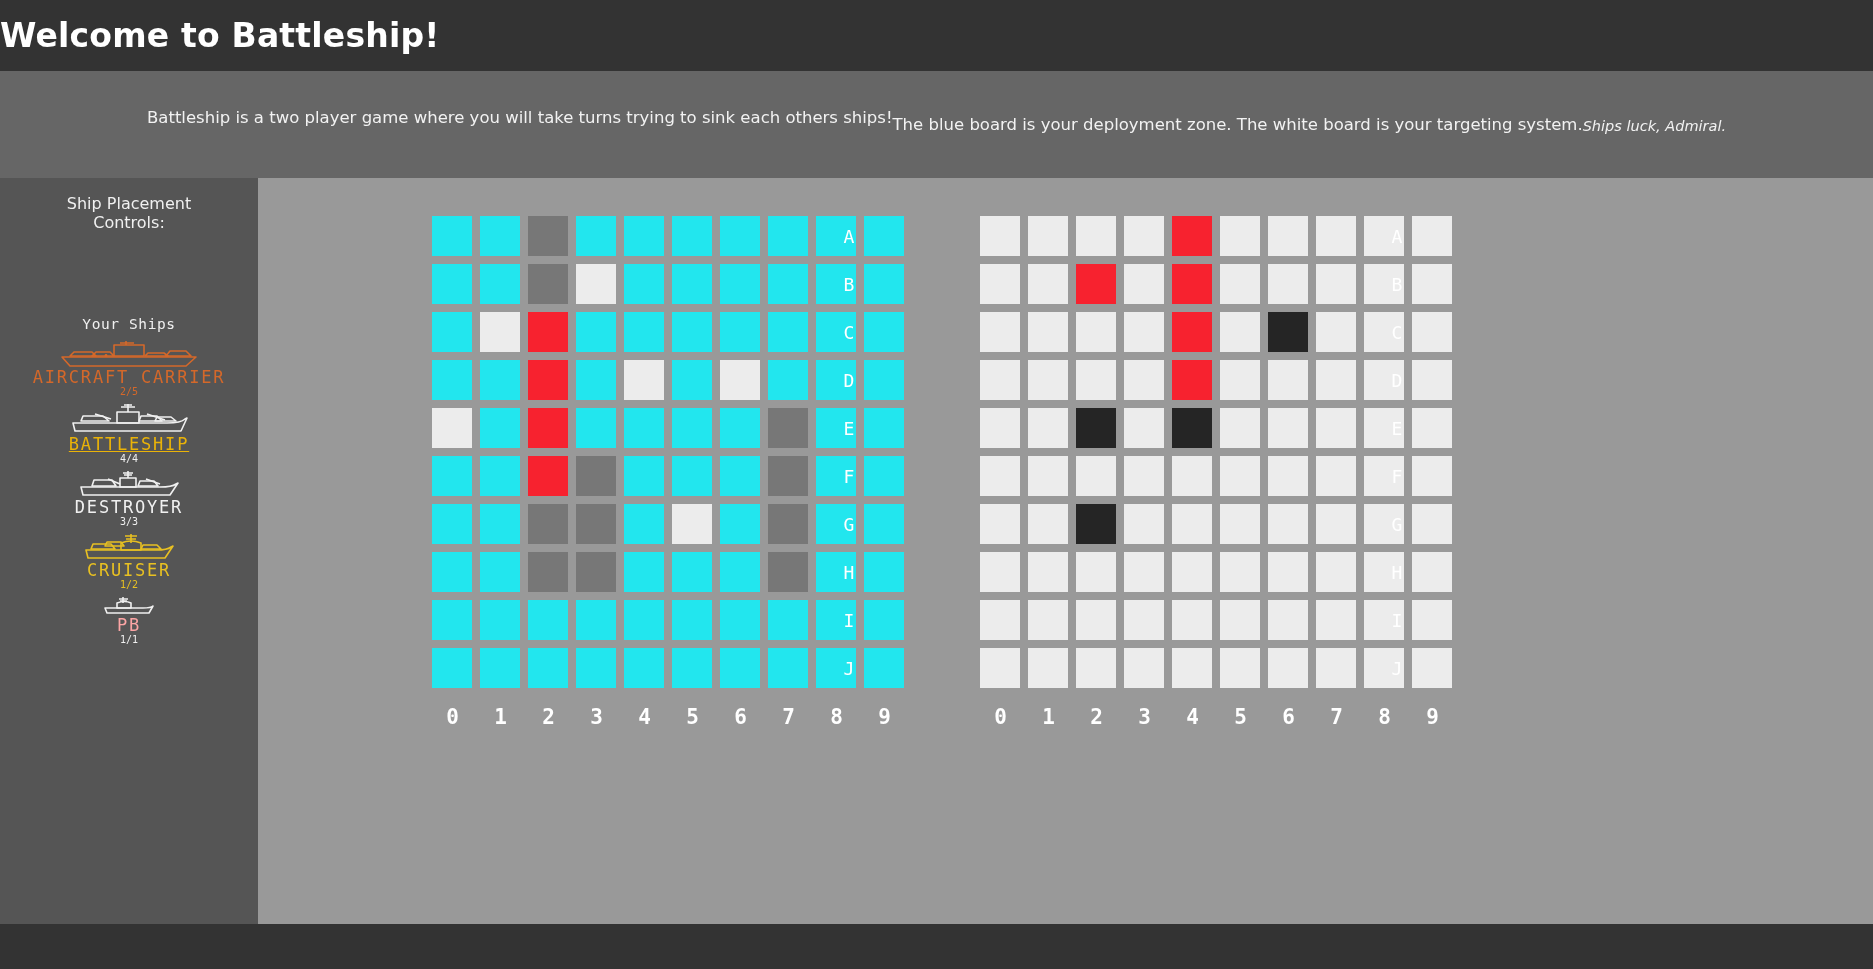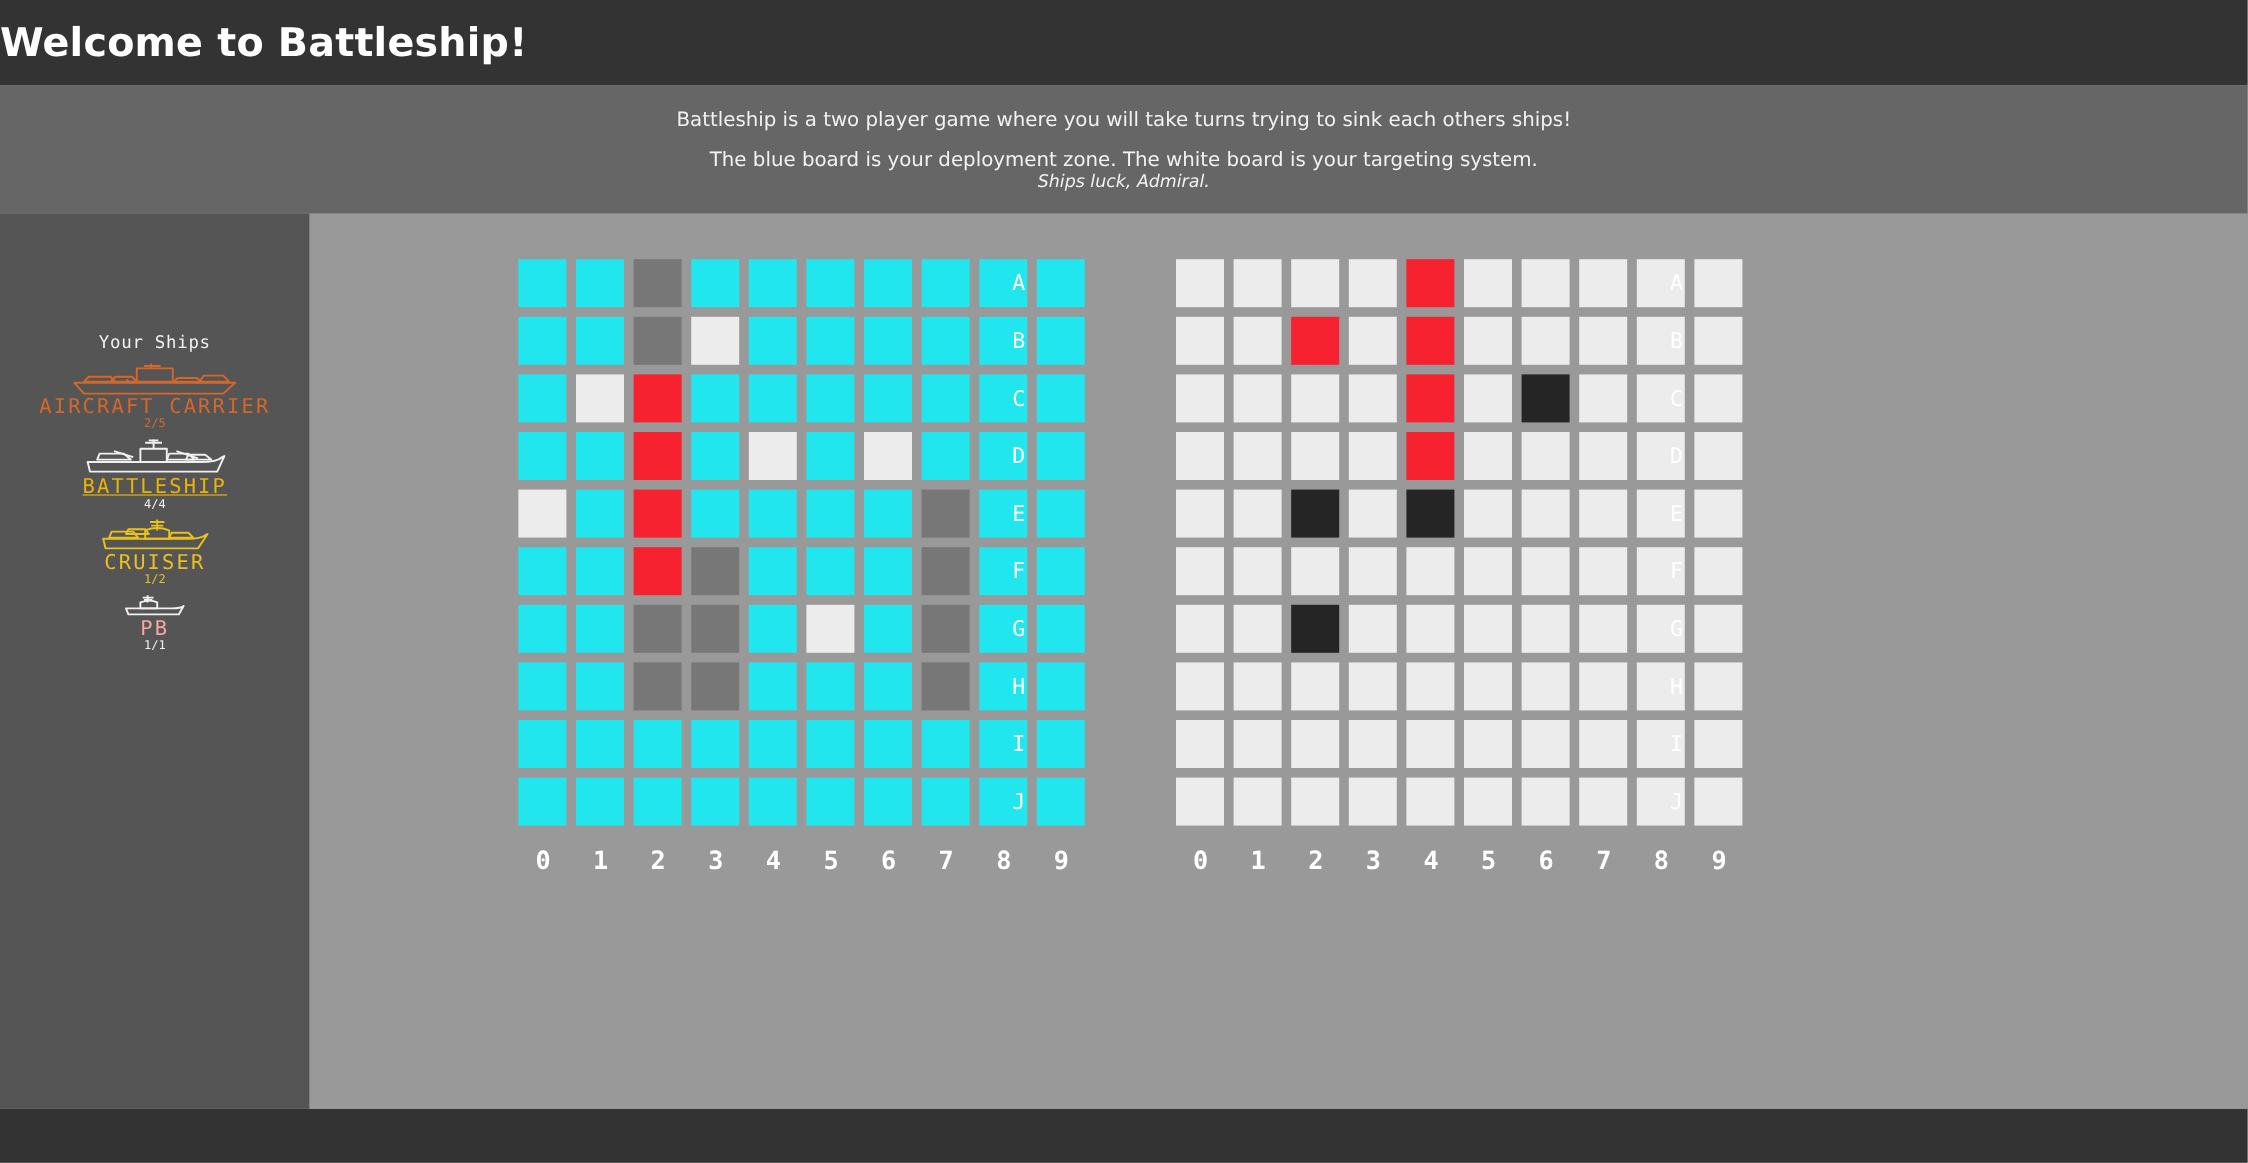--- a/index.html
+++ b/index.html
@@ -25,21 +25,21 @@
     font-weight: bold;
     letter-spacing: 0.2px;
     font-family: "DejaVu Sans", "Liberation Sans", sans-serif;
   }
 
   
   .banner {
     background: #666666;
     height: 107px;
     flex: 0 0 auto;
-    display: flex; flex-direction: column;
+    display: flex; 
     align-items: center; justify-content: center;
     color: #f2f2f2;
   }
   .banner .line1 { font-size: 16.5px; margin-bottom: 14px; }
   .banner .line2 { font-size: 16.5px; }
   .banner .line3 { font-size: 14.5px; font-style: italic; margin-top: 2px; }
 
   
   .body-row { flex: 1 1 auto; display: flex; min-height: 0; position: relative; }
 
@@ -165,20 +165,24 @@
 
   <div class="banner">
     <div class="line1">Battleship is a two player game where you will take turns trying to sink each others ships!</div>
     <div class="line2">The blue board is your deployment zone. The white board is your targeting system.</div>
     <div class="line3">Ships luck, Admiral.</div>
   </div>
 
   <div class="body-row">
 
     <div class="sidebar">
+      <div class="controls-title">
+        <div>Ship Placement</div>
+        <div>Controls:</div>
+      </div>
 
       <div class="ships-title">Your Ships</div>
       <div id="ships-list">
           <div class="ship-entry">
             <div class="ship-art"><svg width="138" height="28" viewBox="0 0 138 28" fill="none" stroke="#d4682a" stroke-width="1.6" stroke-linejoin="round">
       <path d="M2 17 H136 L126 26 H10 Z"></path>
       <rect x="54" y="5" width="30" height="11"></rect>
       <path d="M66 5 V1 M60 3 H74"></path>
       <path d="M14 12 h18 l4 4 H10 Z"></path>
       <path d="M36 12 h14 l4 4 H32 Z"></path>
@@ -196,20 +200,32 @@
       <path d="M59 9 V1 M52 4 H66 M55 2 H63"></path>
       <path d="M14 13 h20 l6 5 H12 Z"></path>
       <path d="M72 13 h16 l5 5 H70 Z"></path>
       <path d="M26 11 l16 5 M78 11 l18 6"></path>
       <path d="M88 14 h14 l5 4 H86 Z"></path>
     </svg></div>
             <div class="ship-name" style="color: #eab308; text-decoration: underline;">BATTLESHIP</div>
             <div class="ship-count" style="color: rgb(240, 240, 240);">4/4</div>
           </div>
           <div class="ship-entry">
+            <div class="ship-art"><svg width="102" height="28" viewBox="0 0 102 28" fill="none" stroke="#f0f0f0" stroke-width="1.6" stroke-linejoin="round">
+      <path d="M3 17 H82 Q94 17 98 14 L100 13 L92 25 H5 Z"></path>
+      <rect x="42" y="8" width="16" height="9"></rect>
+      <path d="M50 8 V1 M45 3 H55 M46 5 H54"></path>
+      <path d="M16 10 h18 l4 6 H14 Z"></path>
+      <path d="M62 11 h14 l4 5 H60 Z"></path>
+      <path d="M30 9 l12 5 M68 9 l14 5"></path>
+    </svg></div>
+            <div class="ship-name" style="color: rgb(240, 240, 240);">DESTROYER</div>
+            <div class="ship-count" style="color: rgb(240, 240, 240);">3/3</div>
+          </div>
+          <div class="ship-entry">
             <div class="ship-art"><svg width="92" height="28" viewBox="0 0 92 28" fill="none" stroke="#e8c022" stroke-width="1.6" stroke-linejoin="round">
       <path d="M3 17 H74 Q84 17 88 14 L90 13 L82 25 H5 Z"></path>
       <path d="M38 10 q10 -4 20 0 v7 H38 Z"></path>
       <path d="M48 10 V1 M42 3 H54 M43 6 H53"></path>
       <path d="M10 11 h18 l4 5 H8 Z"></path>
       <path d="M24 9 h14 l3 4 H22 Z"></path>
       <path d="M60 12 h14 l4 4 H58 Z"></path>
     </svg></div>
             <div class="ship-name" style="color: rgb(232, 192, 34);">CRUISER</div>
             <div class="ship-count" style="color: rgb(232, 192, 34);">1/2</div>

